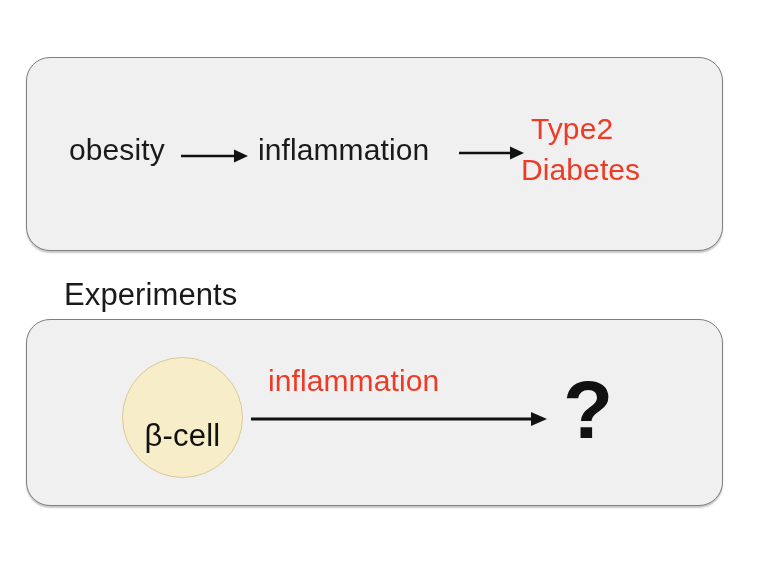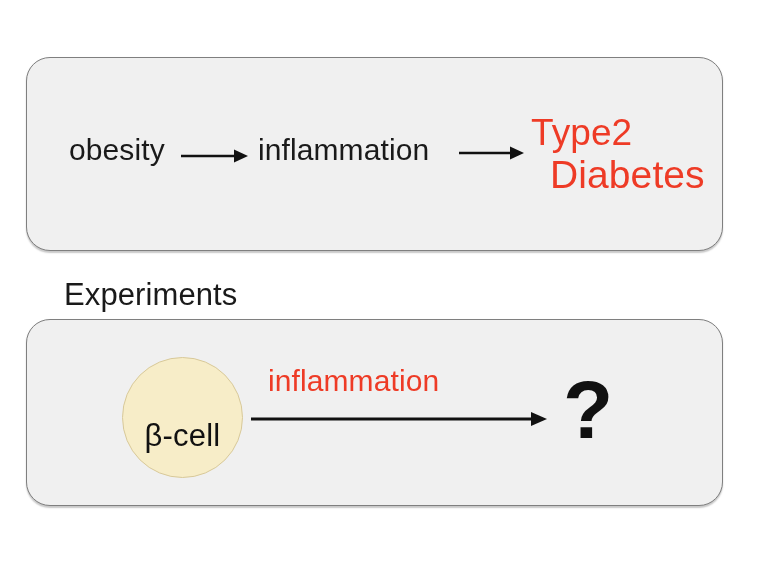--- a/index.html
+++ b/index.html
@@ -63,31 +63,30 @@
   }
   #label-inflammation-1 {
     left: 258px;
     top: 135px;
     font-size: 30px;
     letter-spacing: 0.1px;
   }
   #label-type2 {
     left: 531px;
     top: 114px;
-    font-size: 37px;
+    font-size: 30px;
     color: #EE3B26;
     letter-spacing: 0.1px;
   }
   #label-diabetes {
     left: 521px;
     top: 155px;
-    font-size: 39px;
+    font-size: 30px;
     color: #EE3B26;
     letter-spacing: 0.1px;
-    margin-left: 29px;
   }
 
   
   .arrow {
     position: absolute;
   }
   #arrow-obesity-inflammation {
     left: 180px;
     top: 143px;
   }

